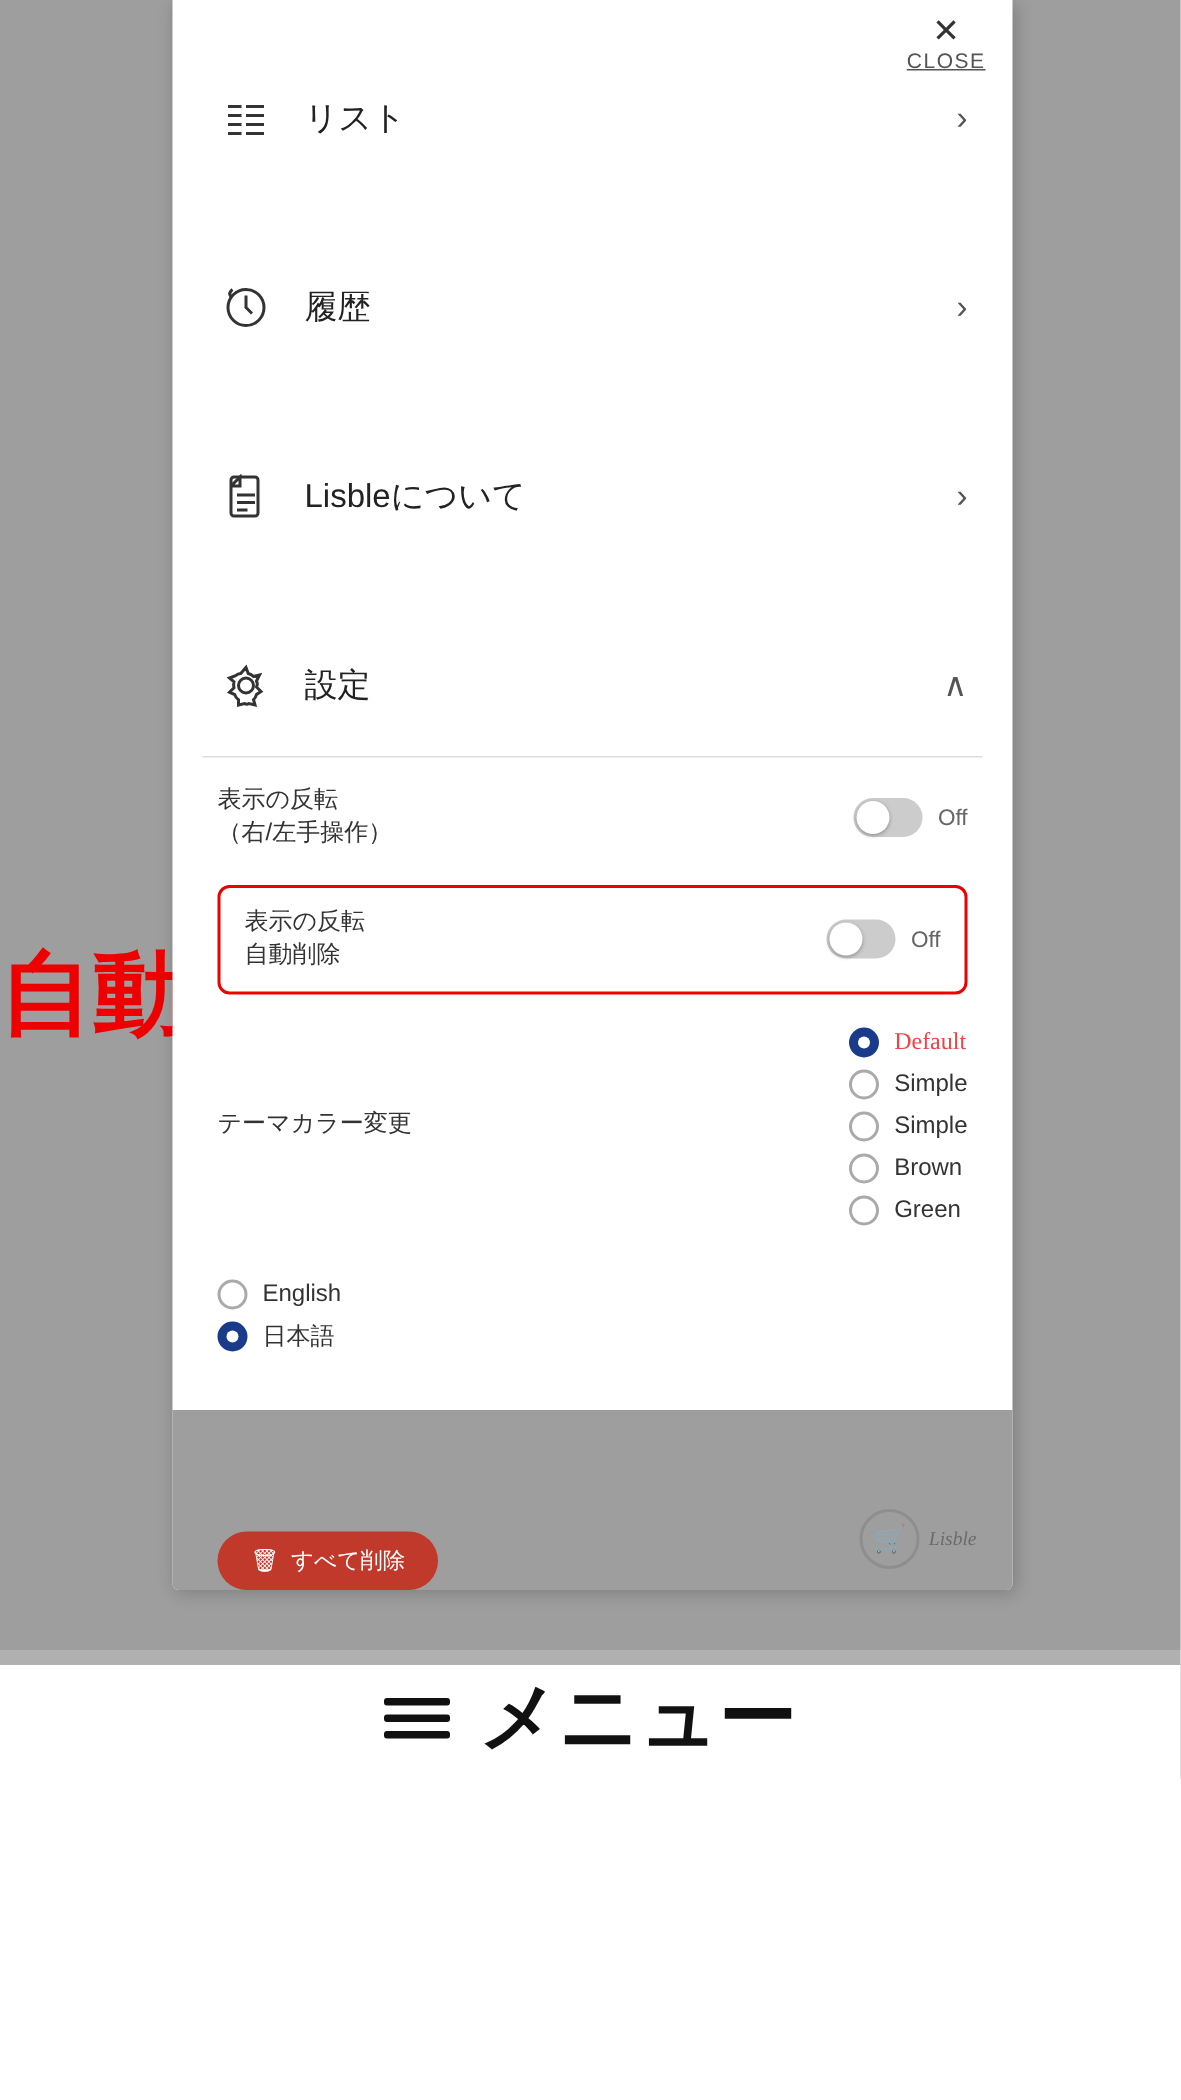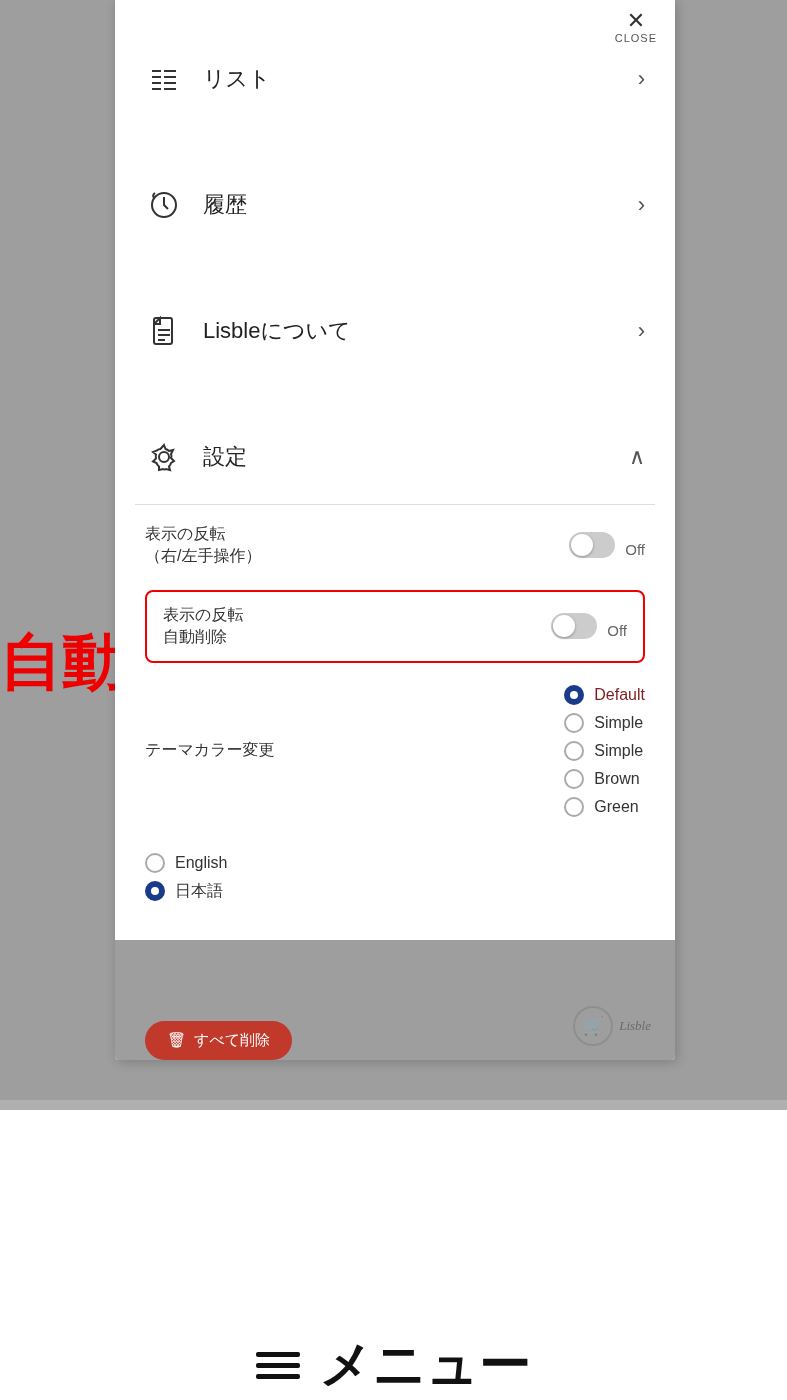--- a/index.html
+++ b/index.html
@@ -46,23 +46,24 @@
       color: #333;
     }
 
     .close-btn .x-icon {
       font-size: 22px;
       font-weight: 300;
       line-height: 1;
     }
 
     .close-btn .close-label {
-      font-size: 11px;
+      font-size: 14px;
       letter-spacing: 1px;
       color: #555;
+      text-decoration: underline;
     }
 
     
     .menu-item {
       display: flex;
       align-items: center;
       padding: 28px 30px;
       cursor: pointer;
       position: relative;
       margin-top: 32px;
@@ -120,21 +121,21 @@
     .setting-label {
       font-size: 16px;
       color: #333;
       flex: 1;
       line-height: 1.4;
     }
 
     
     .toggle-row {
       display: flex;
-      align-items: flex-end;
+      align-items: center;
       gap: 10px;
     }
 
     .toggle {
       width: 46px;
       height: 26px;
       background: #ccc;
       border-radius: 13px;
       position: relative;
       cursor: pointer;
@@ -204,21 +205,22 @@
       background: #fff;
       border-radius: 50%;
     }
 
     .radio-label {
       font-size: 16px;
       color: #333;
     }
 
     .radio-label.selected-label {
-      color: #7f1d1d;
+      color: #ef4444;
+      font-family: Liberation Serif, serif;
     }
 
     
     .delete-all-btn {
       position: absolute;
       bottom: 0;
       left: 30px;
       background: #c0392b;
       color: #fff;
       border: none;
@@ -273,21 +275,21 @@
 
     
     .bottom-section {
       position: absolute;
       top: 1110px;
       left: 0;
       width: 787px;
       height: 290px;
       background: #fff;
       display: flex;
-      align-items: flex-end;
+      align-items: flex-start;
       justify-content: center;
     }
 
     .menu-bottom-label {
       display: flex;
       align-items: center;
       gap: 20px;
     }
 
     .hamburger-icon {

